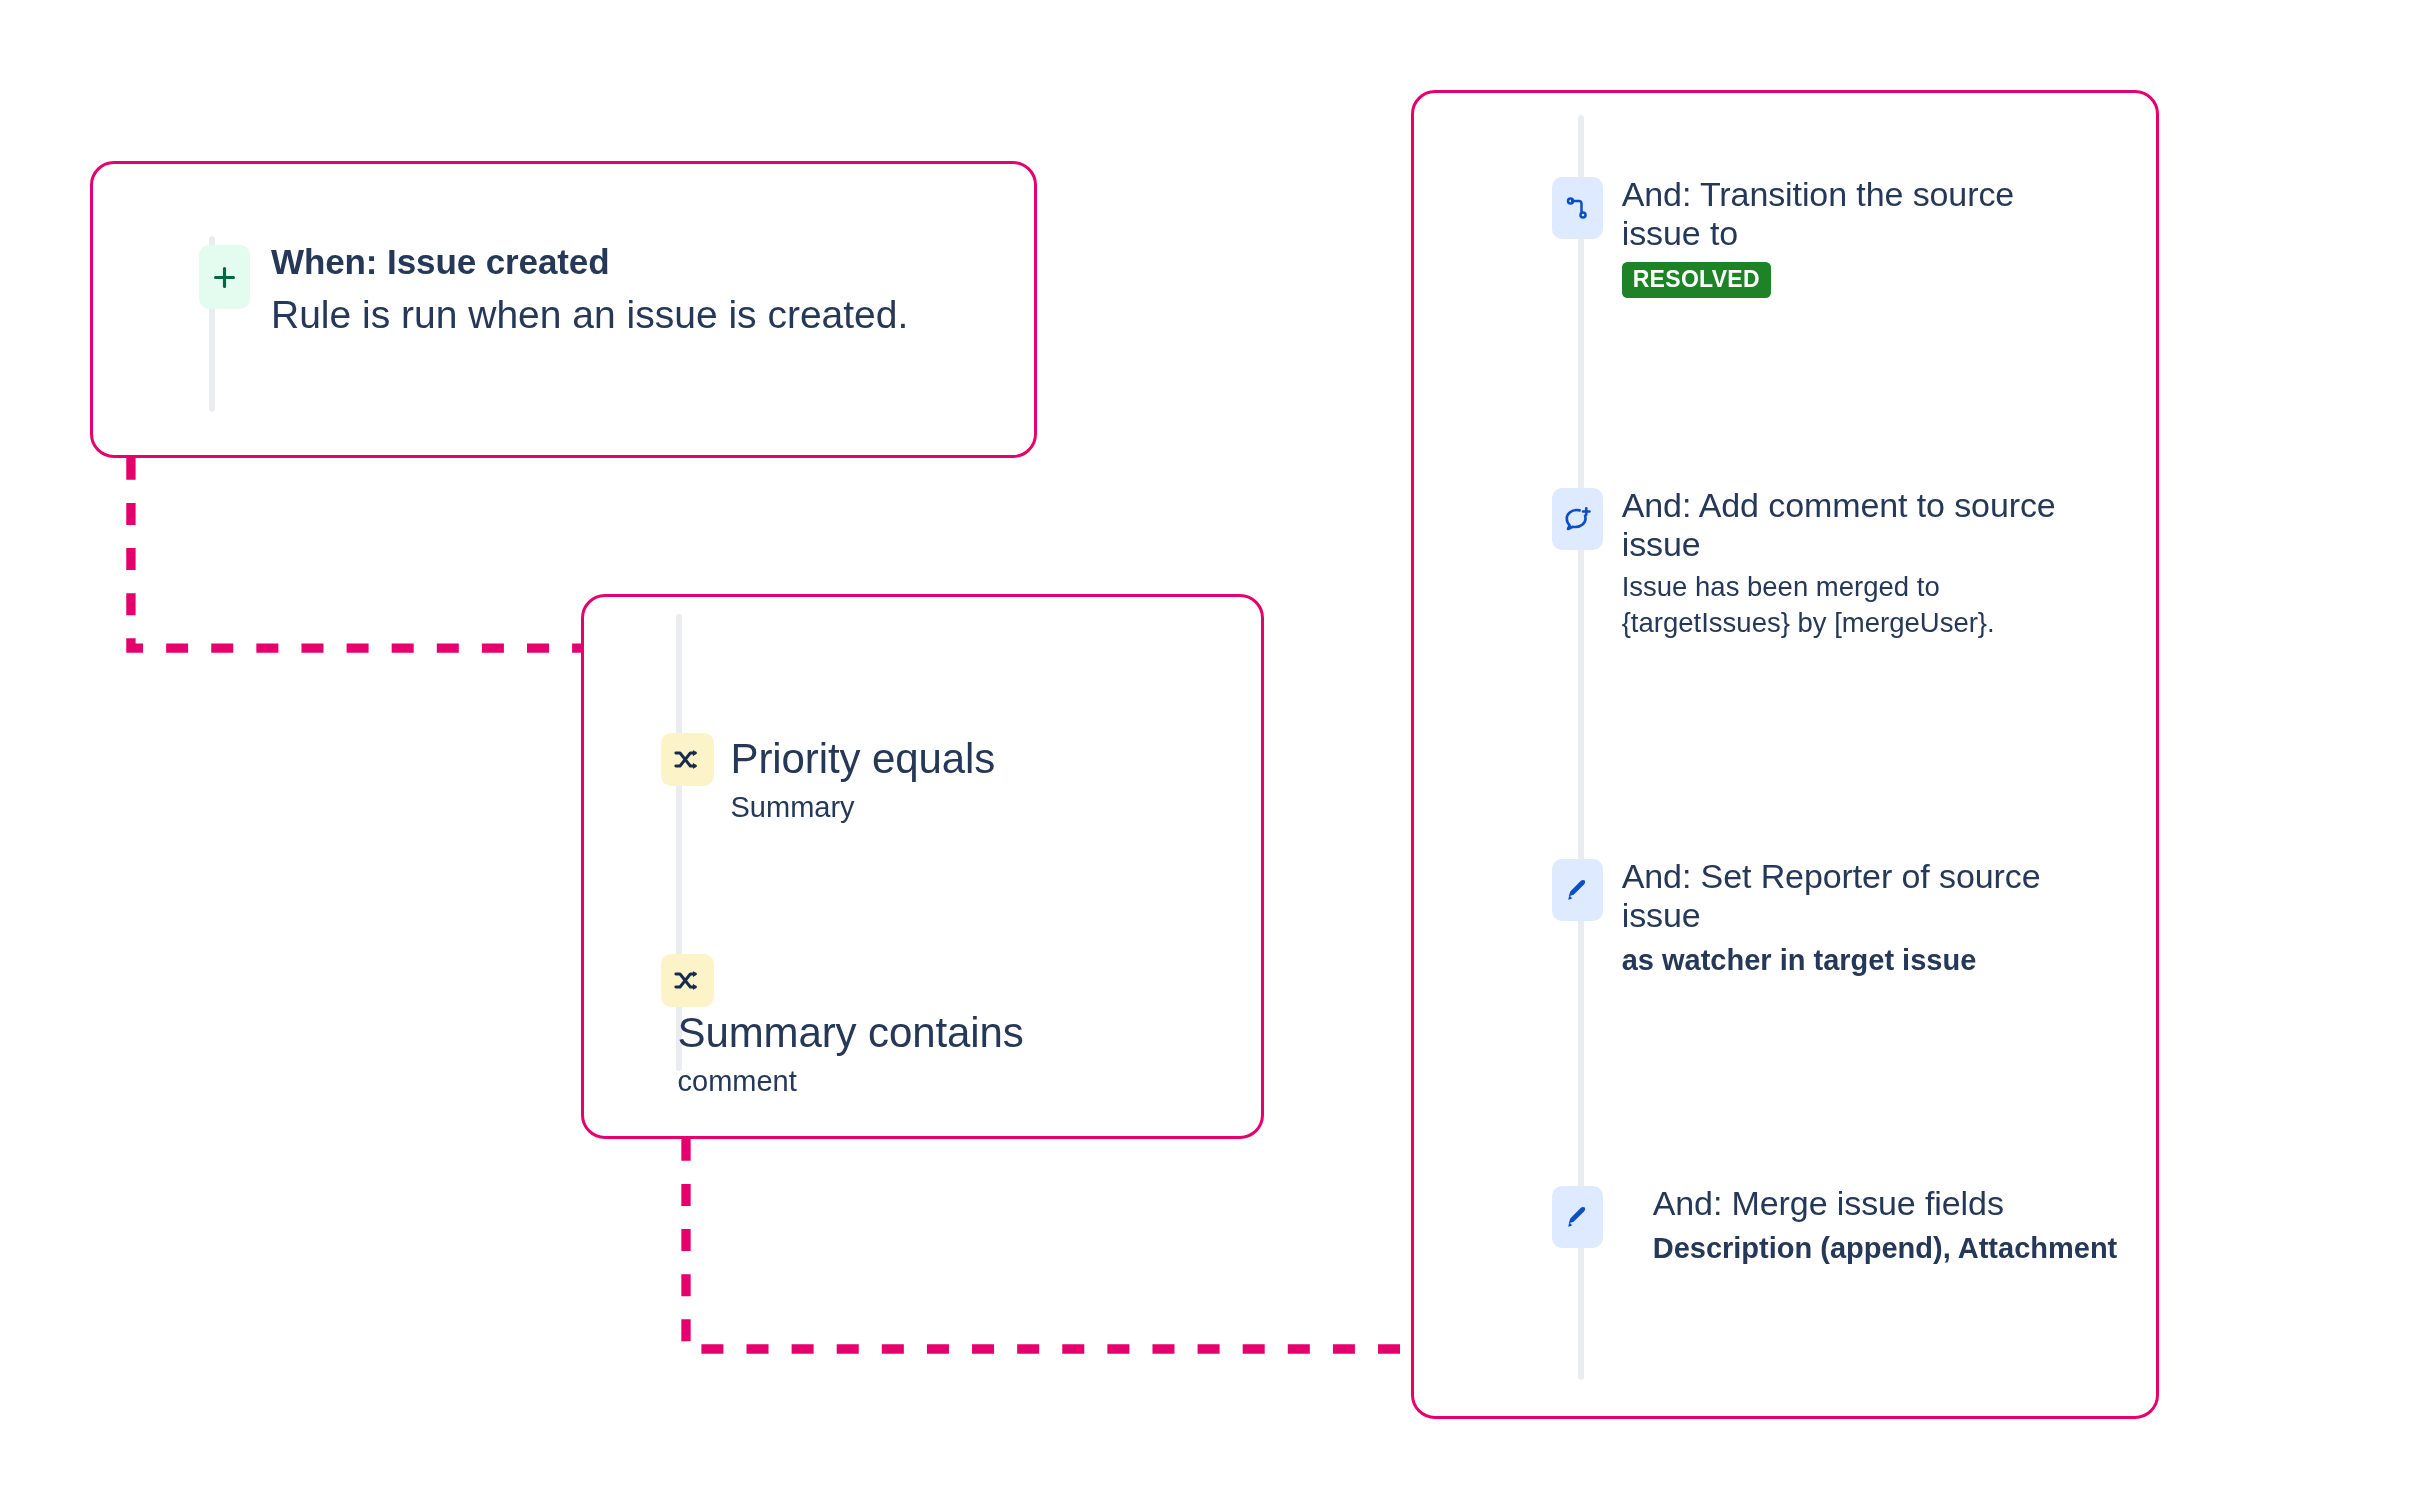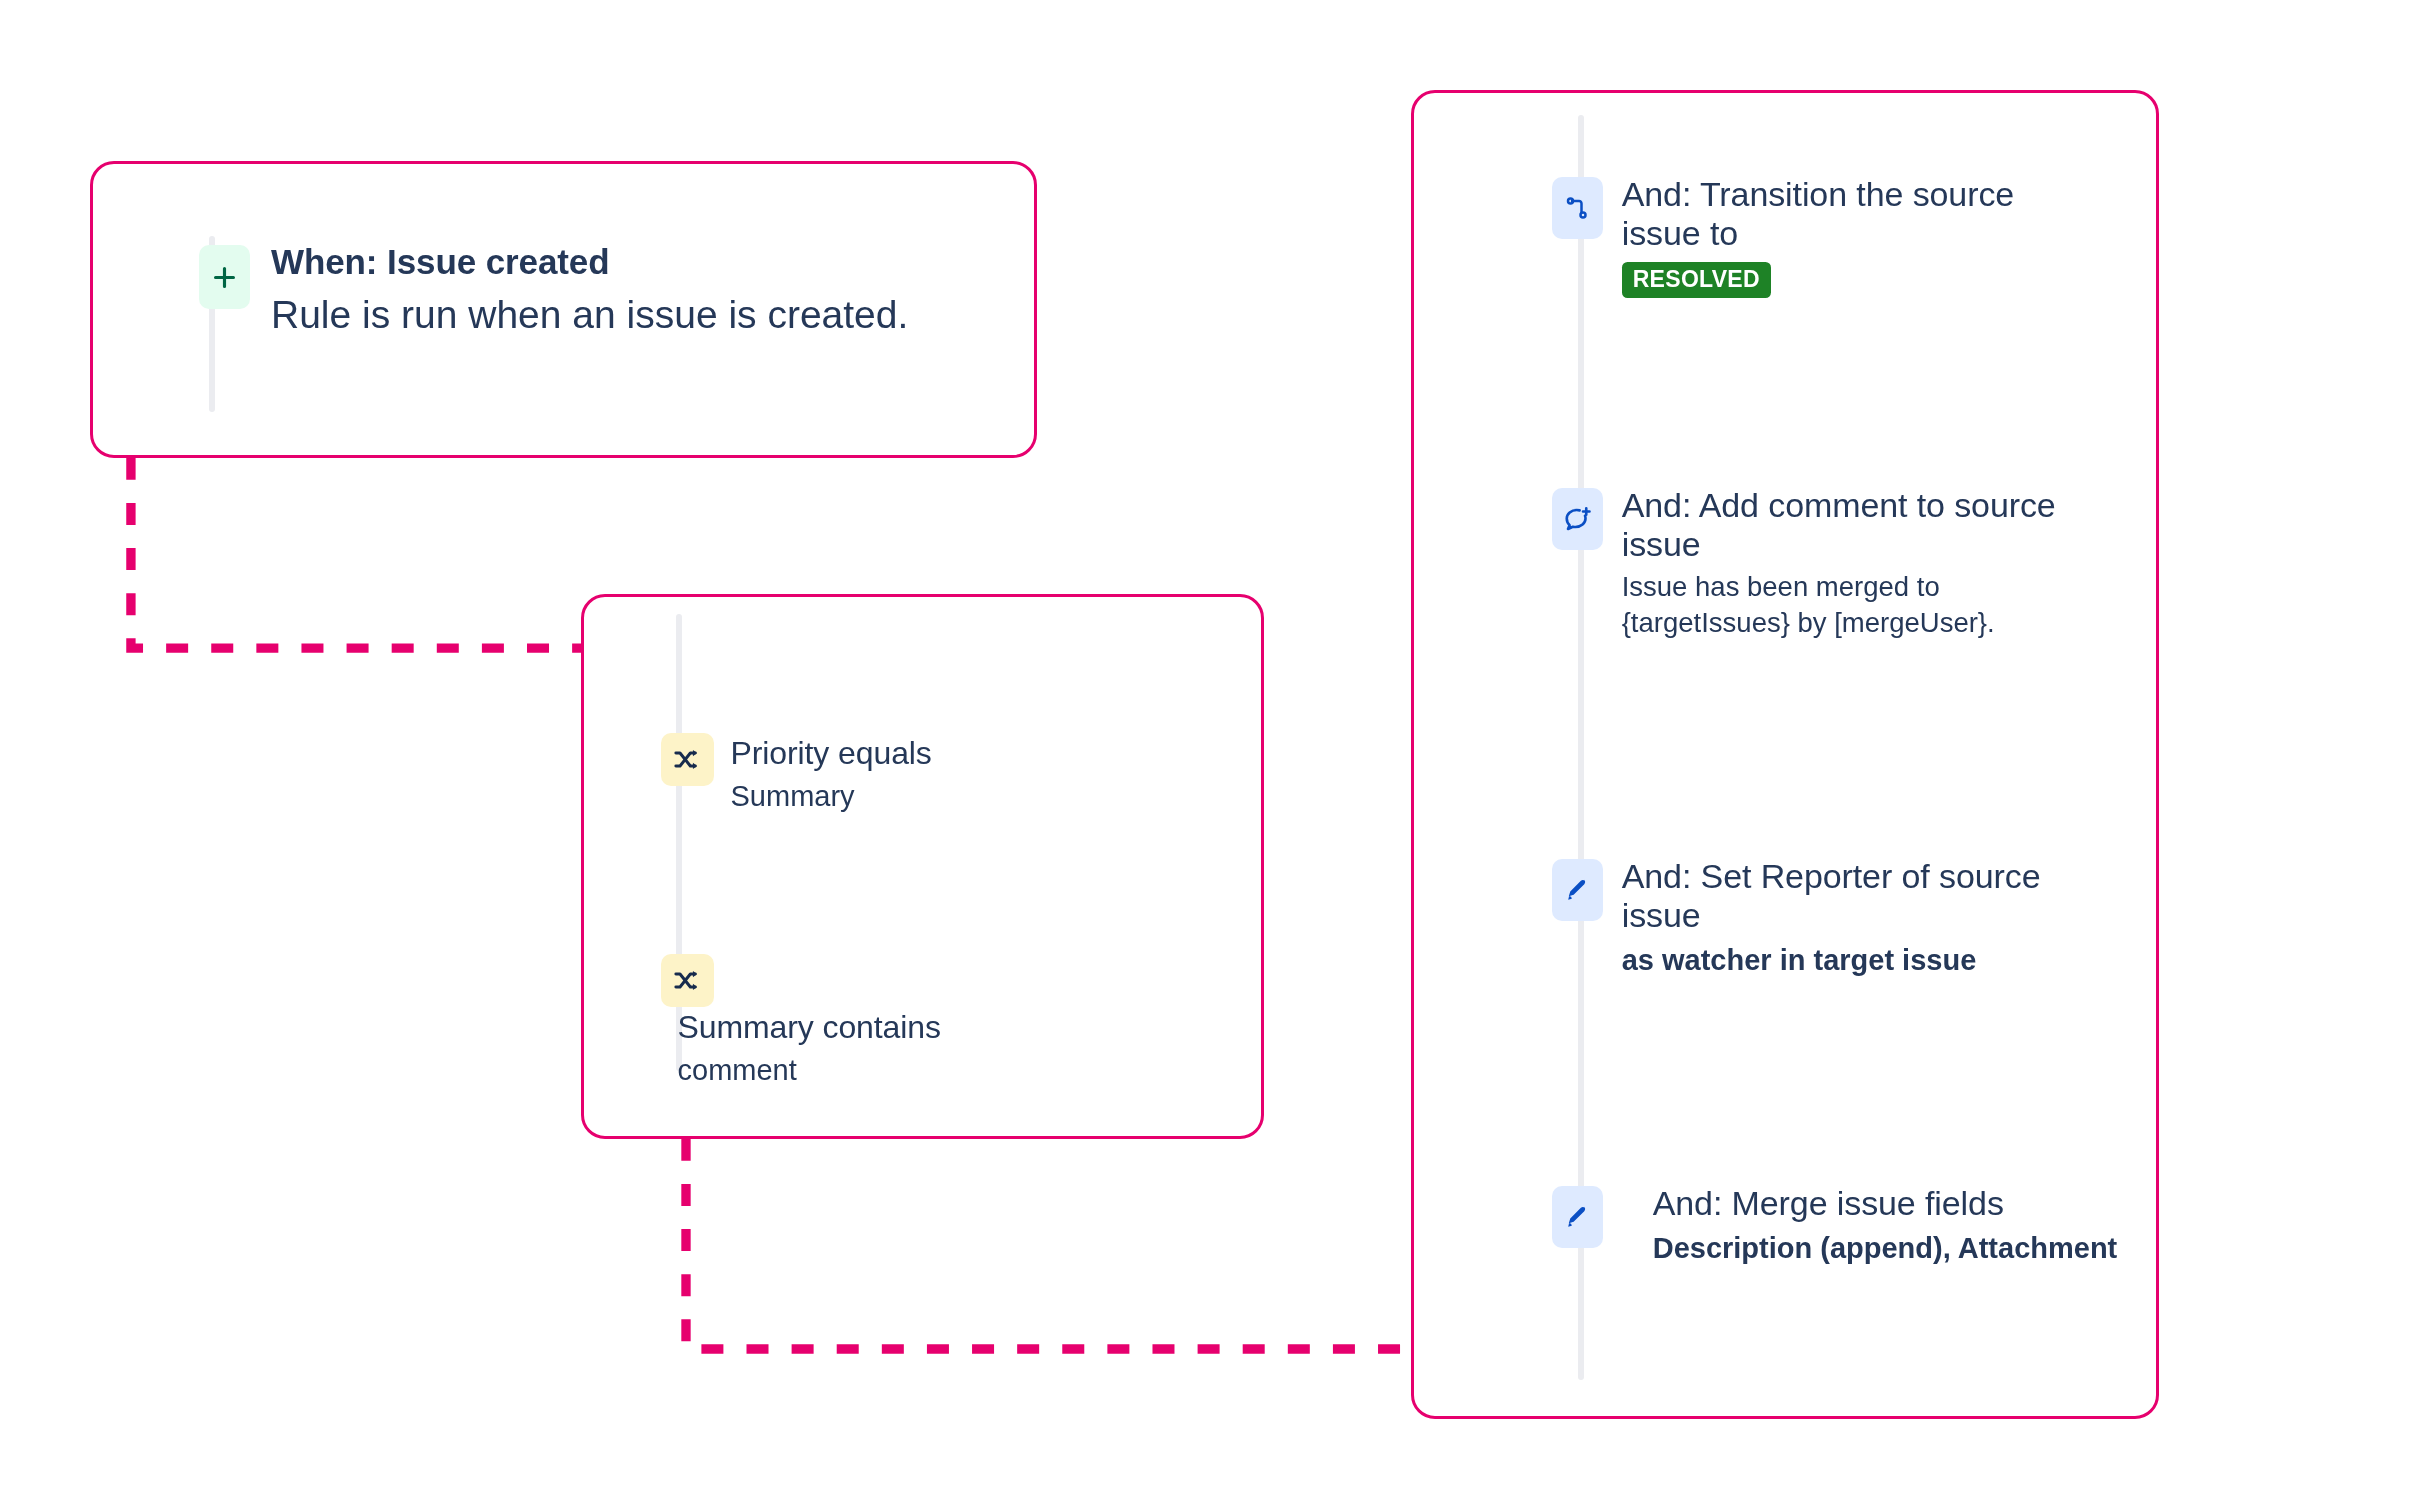--- a/index.html
+++ b/index.html
@@ -140,21 +140,21 @@
   
   #trigger-row { left: 106px; top: 81px; }
   #trigger-row .row-title { font-size: 35px; font-weight: bold; }
   #trigger-row .row-subtitle { font-size: 39px; margin-top: 7.7px; }
   #trigger-row .row-text { margin-left: 21px; margin-top: -3.3px; }
 
   
   .cond-row { left: 77px; }
   #cond-row-0 { top: 136px; }
   #cond-row-1 { top: 357px; flex-direction: column; }
-  .cond-row .row-title { font-size: 32px; }
+  .cond-row .row-title { font-size: 42px; }
   .cond-row .row-subtitle { font-size: 29px; margin-top: 5.5px; }
   .cond-row .row-text { margin-left: 16.5px; margin-top: 2.2px; }
 
   
   .act-row { left: 138px; }
   #act-row-0 { top: 84px; }
   #act-row-1 { top: 395px; }
   #act-row-2 { top: 766px; }
   #act-row-3 { top: 1093px; gap: 31px; }
   .act-row .row-text { margin-left: 18.7px; margin-top: -2.2px; }

